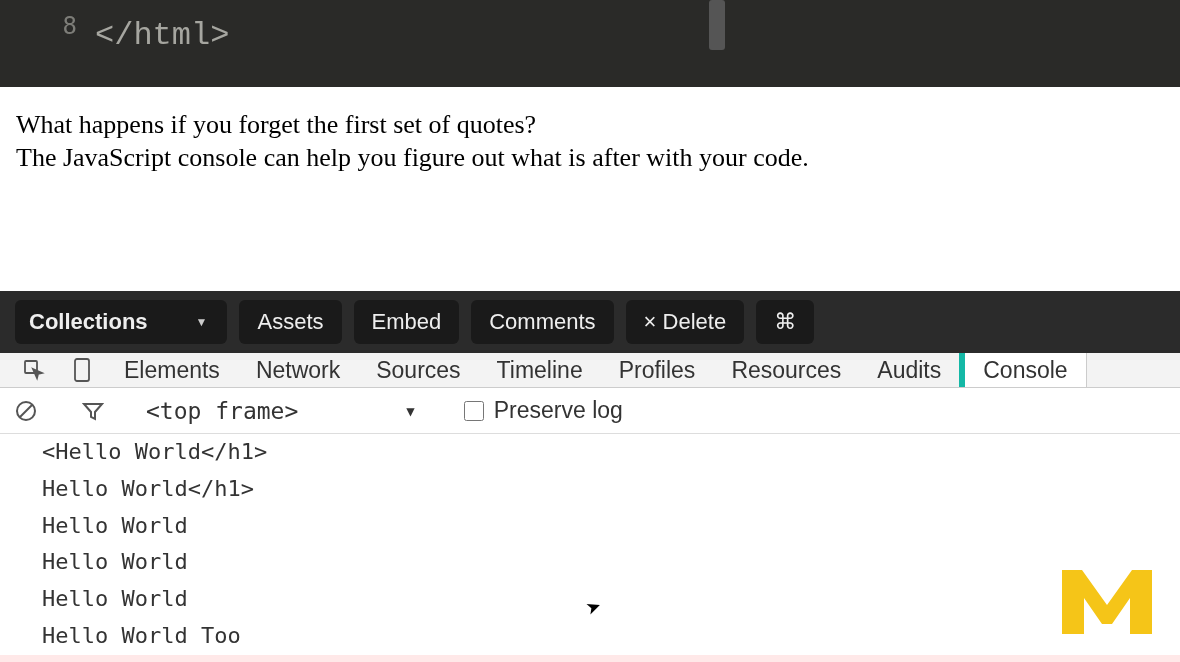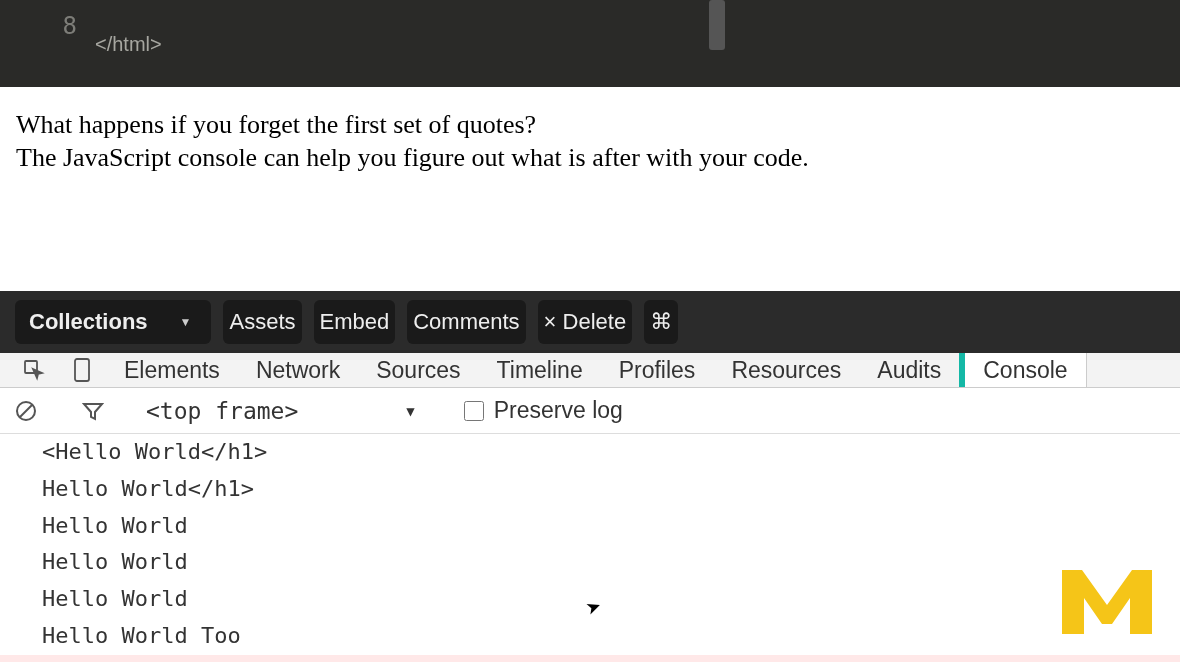--- a/index.html
+++ b/index.html
@@ -15,23 +15,23 @@
       width: 95px;
       text-align: right;
       padding-right: 18px;
       padding-top: 10px;
       color: #7d7d78;
       font-family: "Menlo", "Consolas", monospace;
       font-size: 24px;
       line-height: 32px;
     }
     .code-content {
-      padding-top: 28px;
-      font-family: Liberation Sans, sans-serif;
-      font-size: 20px;
+      padding-top: 20px;
+      font-family: Liberation Mono, monospace;
+      font-size: 32px;
       line-height: 32px;
     }
     .code-tag { color: #a6a6a0; }
     .code-scrollbar {
       position: absolute;
       right: 455px;
       top: 0;
       width: 16px;
       height: 50px;
       background: #555;
@@ -59,34 +59,34 @@
     .collections-btn {
       background: #1a1a1a;
       color: #eee;
       border: none;
       font-size: 22px;
       font-weight: 600;
       padding: 9px 20px 9px 14px;
       border-radius: 6px;
       display: flex;
       align-items: center;
-      gap: 32px;
+      gap: 48px;
       cursor: pointer;
     }
     .collections-btn .caret {
       font-size: 12px;
       color: #ccc;
     }
     .toolbar-btn {
       background: #1a1a1a;
       color: #eee;
       border: none;
       font-size: 22px;
       font-weight: 500;
-      padding: 9px 6px;
+      padding: 9px 18px;
       border-radius: 6px;
       cursor: pointer;
     }
     
     .devtools-tabs {
       background: #f3f3f3;
       height: 35px;
       display: flex;
       align-items: center;
       border-bottom: 1px solid #ccc;

